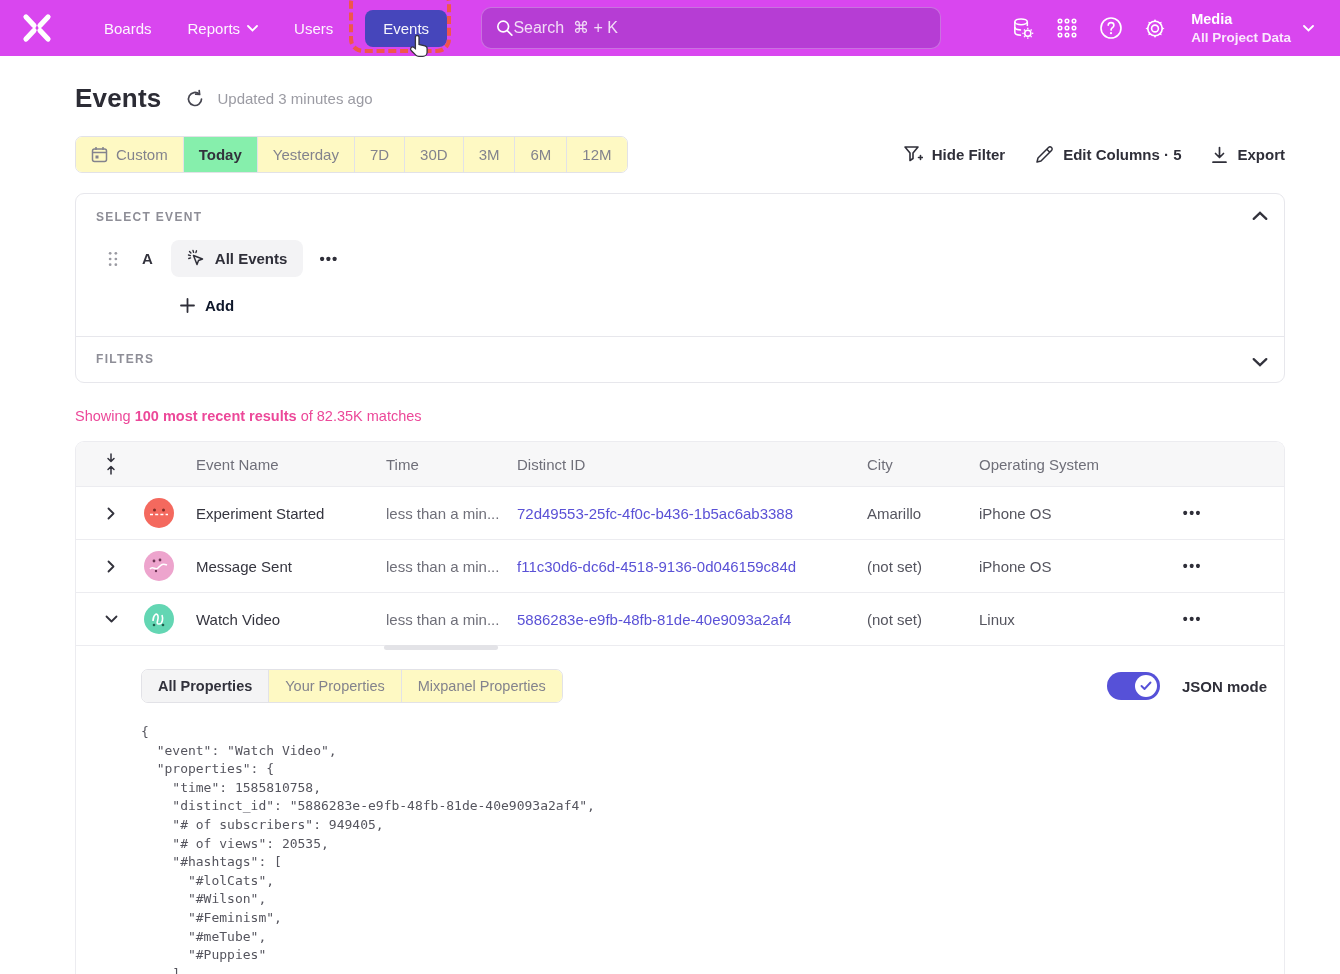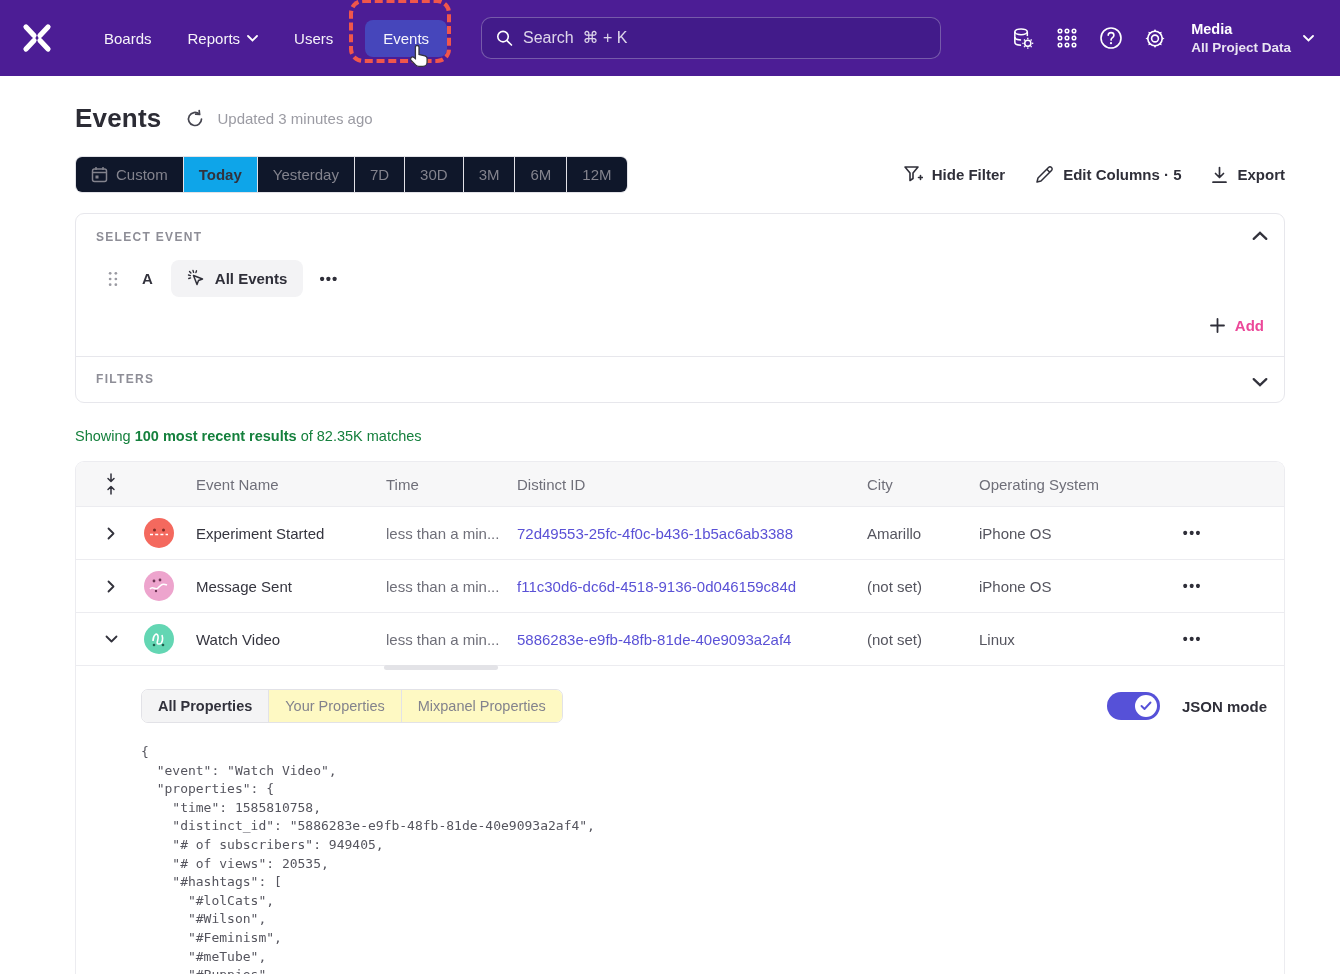--- a/index.html
+++ b/index.html
@@ -1,35 +1,35 @@
 <!DOCTYPE html>
 <html><head>
 <meta charset="utf-8">
 <style>
   * { margin:0; padding:0; box-sizing:border-box; }
   html,body { width:1340px; height:974px; overflow:hidden; background:#ffffff;
     font-family:"Liberation Sans", sans-serif; }
 
   
-  .navbar { position:relative; height:76px; background:#4c1d95; display:flex;
+  .navbar { position:relative; height:56px; background:#d946ef; display:flex;
     align-items:center; padding:0 26px 0 22px; color:#fff; }
   .logo { width:30px; height:30px; margin-right:38px; flex:0 0 auto; }
   .nav-items { display:flex; align-items:center; gap:8px; }
   .nav-item { padding:10px 14px; font-size:15px; color:rgba(255,255,255,.95);
     border-radius:8px; display:flex; align-items:center; gap:7px; cursor:pointer; white-space:nowrap; }
   .nav-item.active { background:#4646bb; padding:10px 18px; }
   .events-wrap { position:relative; margin-left:10px; }
   .annotation-box { position:absolute; left:-16px; top:-21px; width:102px; height:64px;
     border:4px dashed #f0564b; border-radius:14px; pointer-events:none; z-index:5; }
   .hand-cursor { position:absolute; left:44px; top:24px; width:22px; height:24px; z-index:6; }
   .nav-chevron { width:11px; height:7px; }
 
   .nav-search { margin-left:34px; width:460px; height:42px; background:rgba(20,20,90,.18);
     border:1px solid rgba(255,255,255,.28); border-radius:10px; display:flex;
-    align-items:center; padding:16px 14px; gap:10px; }
+    align-items:center; padding:16px 14px; }
   .nav-search input { background:transparent; border:none; outline:none; color:#fff;
     font-size:16px; width:100%; font-family:"Liberation Sans",sans-serif; }
   .nav-search input::placeholder { color:rgba(255,255,255,.82); opacity:1; }
 
   .nav-right { margin-left:auto; display:flex; align-items:center; gap:20px; }
   .nav-icon { width:24px; height:24px; display:flex; align-items:center; justify-content:center; cursor:pointer; }
   .project-switcher { display:flex; align-items:center; gap:12px; cursor:pointer; margin-left:4px; }
   .project-name { font-size:14.5px; font-weight:700; line-height:19px; }
   .project-scope { font-size:13.5px; font-weight:600; color:rgba(255,255,255,.88); line-height:18px; }
 
@@ -37,23 +37,23 @@
   .main { padding:0 55px 0 75px; }
 
   .page-header { display:flex; align-items:center; margin-top:27px; }
   .page-title { font-size:26px; font-weight:700; color:#2c2c35; letter-spacing:.2px; }
   .refresh-btn { margin-left:24px; width:20px; height:20px; cursor:pointer; }
   .updated { margin-left:12px; font-size:15px; color:#9b9ba3; }
 
   .controls-row { margin-top:22px; display:flex; align-items:center; }
   .segmented { display:flex; border:1px solid #e2e2e7; border-radius:7px; overflow:hidden; height:37px; }
   .seg-btn { display:flex; align-items:center; gap:8px; padding:0 15px; font-size:15px;
-    color:#83838d; background:#0f172a; border-right:1px solid #e2e2e7; cursor:pointer; white-space:nowrap; }
+    color:#83838d; background:#fef9c3; border-right:1px solid #e2e2e7; cursor:pointer; white-space:nowrap; }
   .seg-btn:last-child { border-right:none; }
-  .seg-btn.active { background:#0ea5e9; color:#32323c; font-weight:700; }
+  .seg-btn.active { background:#86efac; color:#32323c; font-weight:700; }
 
   .toolbar { margin-left:auto; display:flex; align-items:center; gap:30px; }
   .tool-btn { display:flex; align-items:center; gap:9px; font-size:15px; font-weight:600;
     color:#2f2f39; cursor:pointer; white-space:nowrap; }
   .events-search { width:218px; height:38px; background:#f2f2f4; border-radius:8px;
     display:flex; align-items:center; padding:0 12px; gap:9px; }
   .events-search input { background:transparent; border:none; outline:none; font-size:15px;
     width:100%; color:#3a3a44; font-family:"Liberation Sans",sans-serif; }
   .events-search input::placeholder { color:#8d8d96; opacity:1; }
 
@@ -64,26 +64,26 @@
   .collapse-btn { position:absolute; right:16px; top:14px; width:16px; height:16px; cursor:pointer; }
   .event-row { display:flex; align-items:center; margin:16px 0 0 -6px; }
   .drag-handle { width:14px; height:16px; margin-left:16px; cursor:grab; }
   .row-letter { margin-left:22px; font-size:15px; font-weight:700; color:#32323c; }
   .event-chip { margin-left:18px; display:flex; align-items:center; gap:9px; background:#f3f3f5;
     border-radius:8px; height:37px; padding:0 16px; font-size:15px; font-weight:700;
     color:#2f2f39; cursor:pointer; }
   .more-dots { margin-left:16px; font-size:15px; letter-spacing:1px; color:#2f2f39;
     font-weight:700; cursor:pointer; }
   .add-btn { display:flex; align-items:center; gap:10px; margin:20px 0 6px 84px;
-    font-size:15px; font-weight:700; color:#ec4899; cursor:pointer;justify-content:flex-end; }
+    font-size:15px; font-weight:700; color:#0f172a; cursor:pointer; }
   .qdivider { border-top:1px solid #e7e7ec; }
   .filters-section { padding:15px 20px 16px 20px; }
 
   
-  .results-line { margin-top:25px; font-size:14.5px; color:#15803d; }
+  .results-line { margin-top:25px; font-size:14.5px; color:#ec4899; }
   .results-line b { font-weight:700; }
 
   
   .events-table { position:relative; margin-top:17px; border:1px solid #ececf0;
     border-radius:9px 9px 0 0; border-bottom:none; }
   .trow { display:grid; grid-template-columns:38px 60px 190px 131px 350px 112px 196px 1fr;
     align-items:center; padding-left:16px; }
   .thead { background:#f7f7f8; border-radius:8px 8px 0 0; height:45px;
     border-bottom:1px solid #ececf0; }
   .th { font-size:15px; color:#6f6f79; padding-left:6px; }

